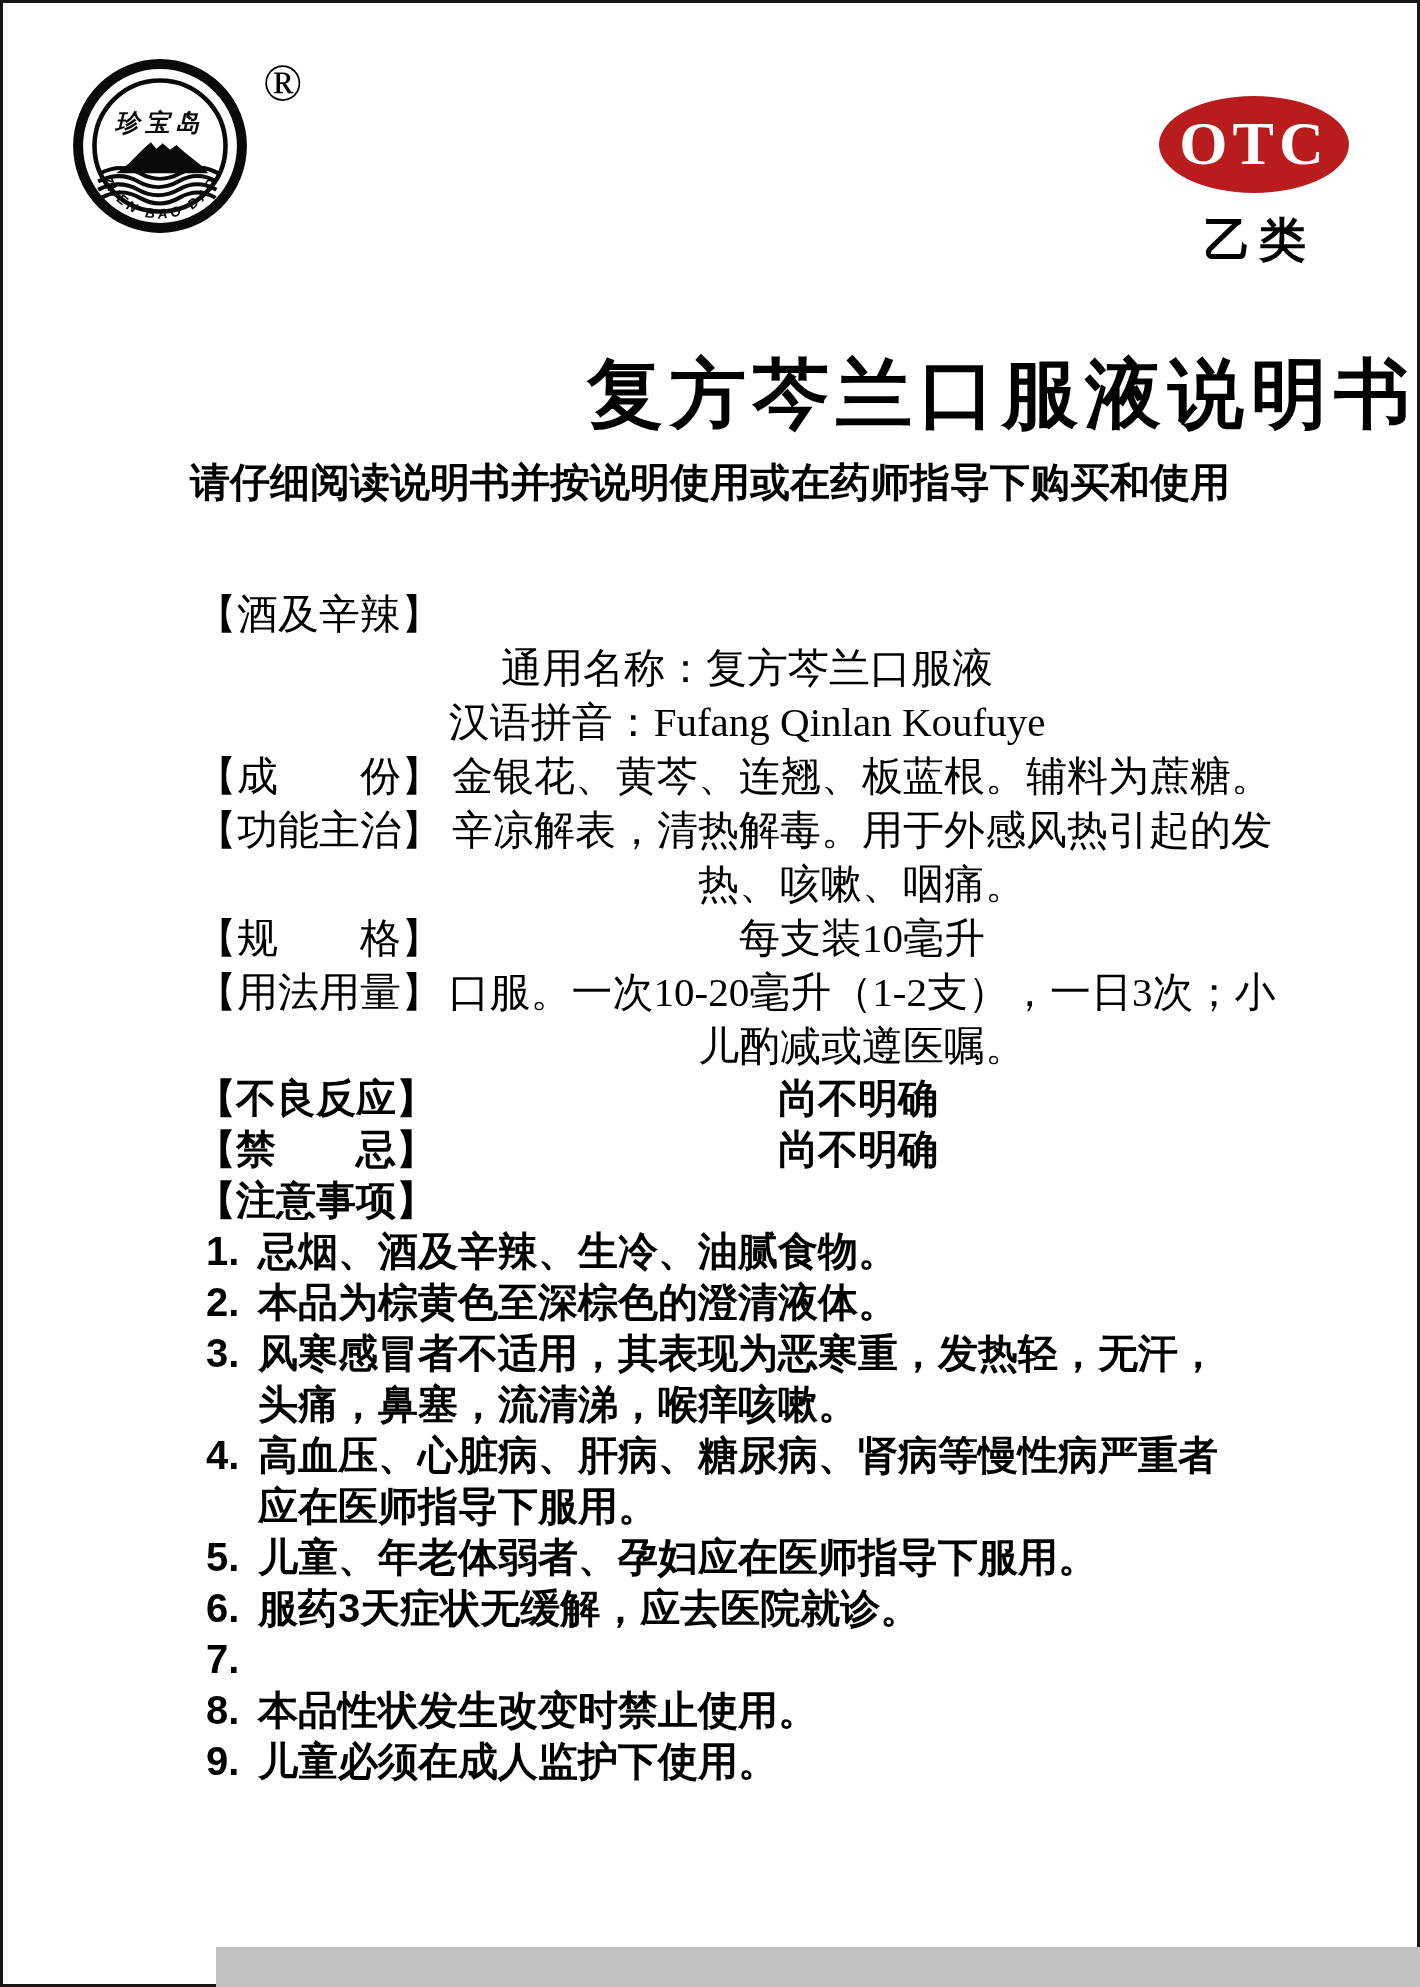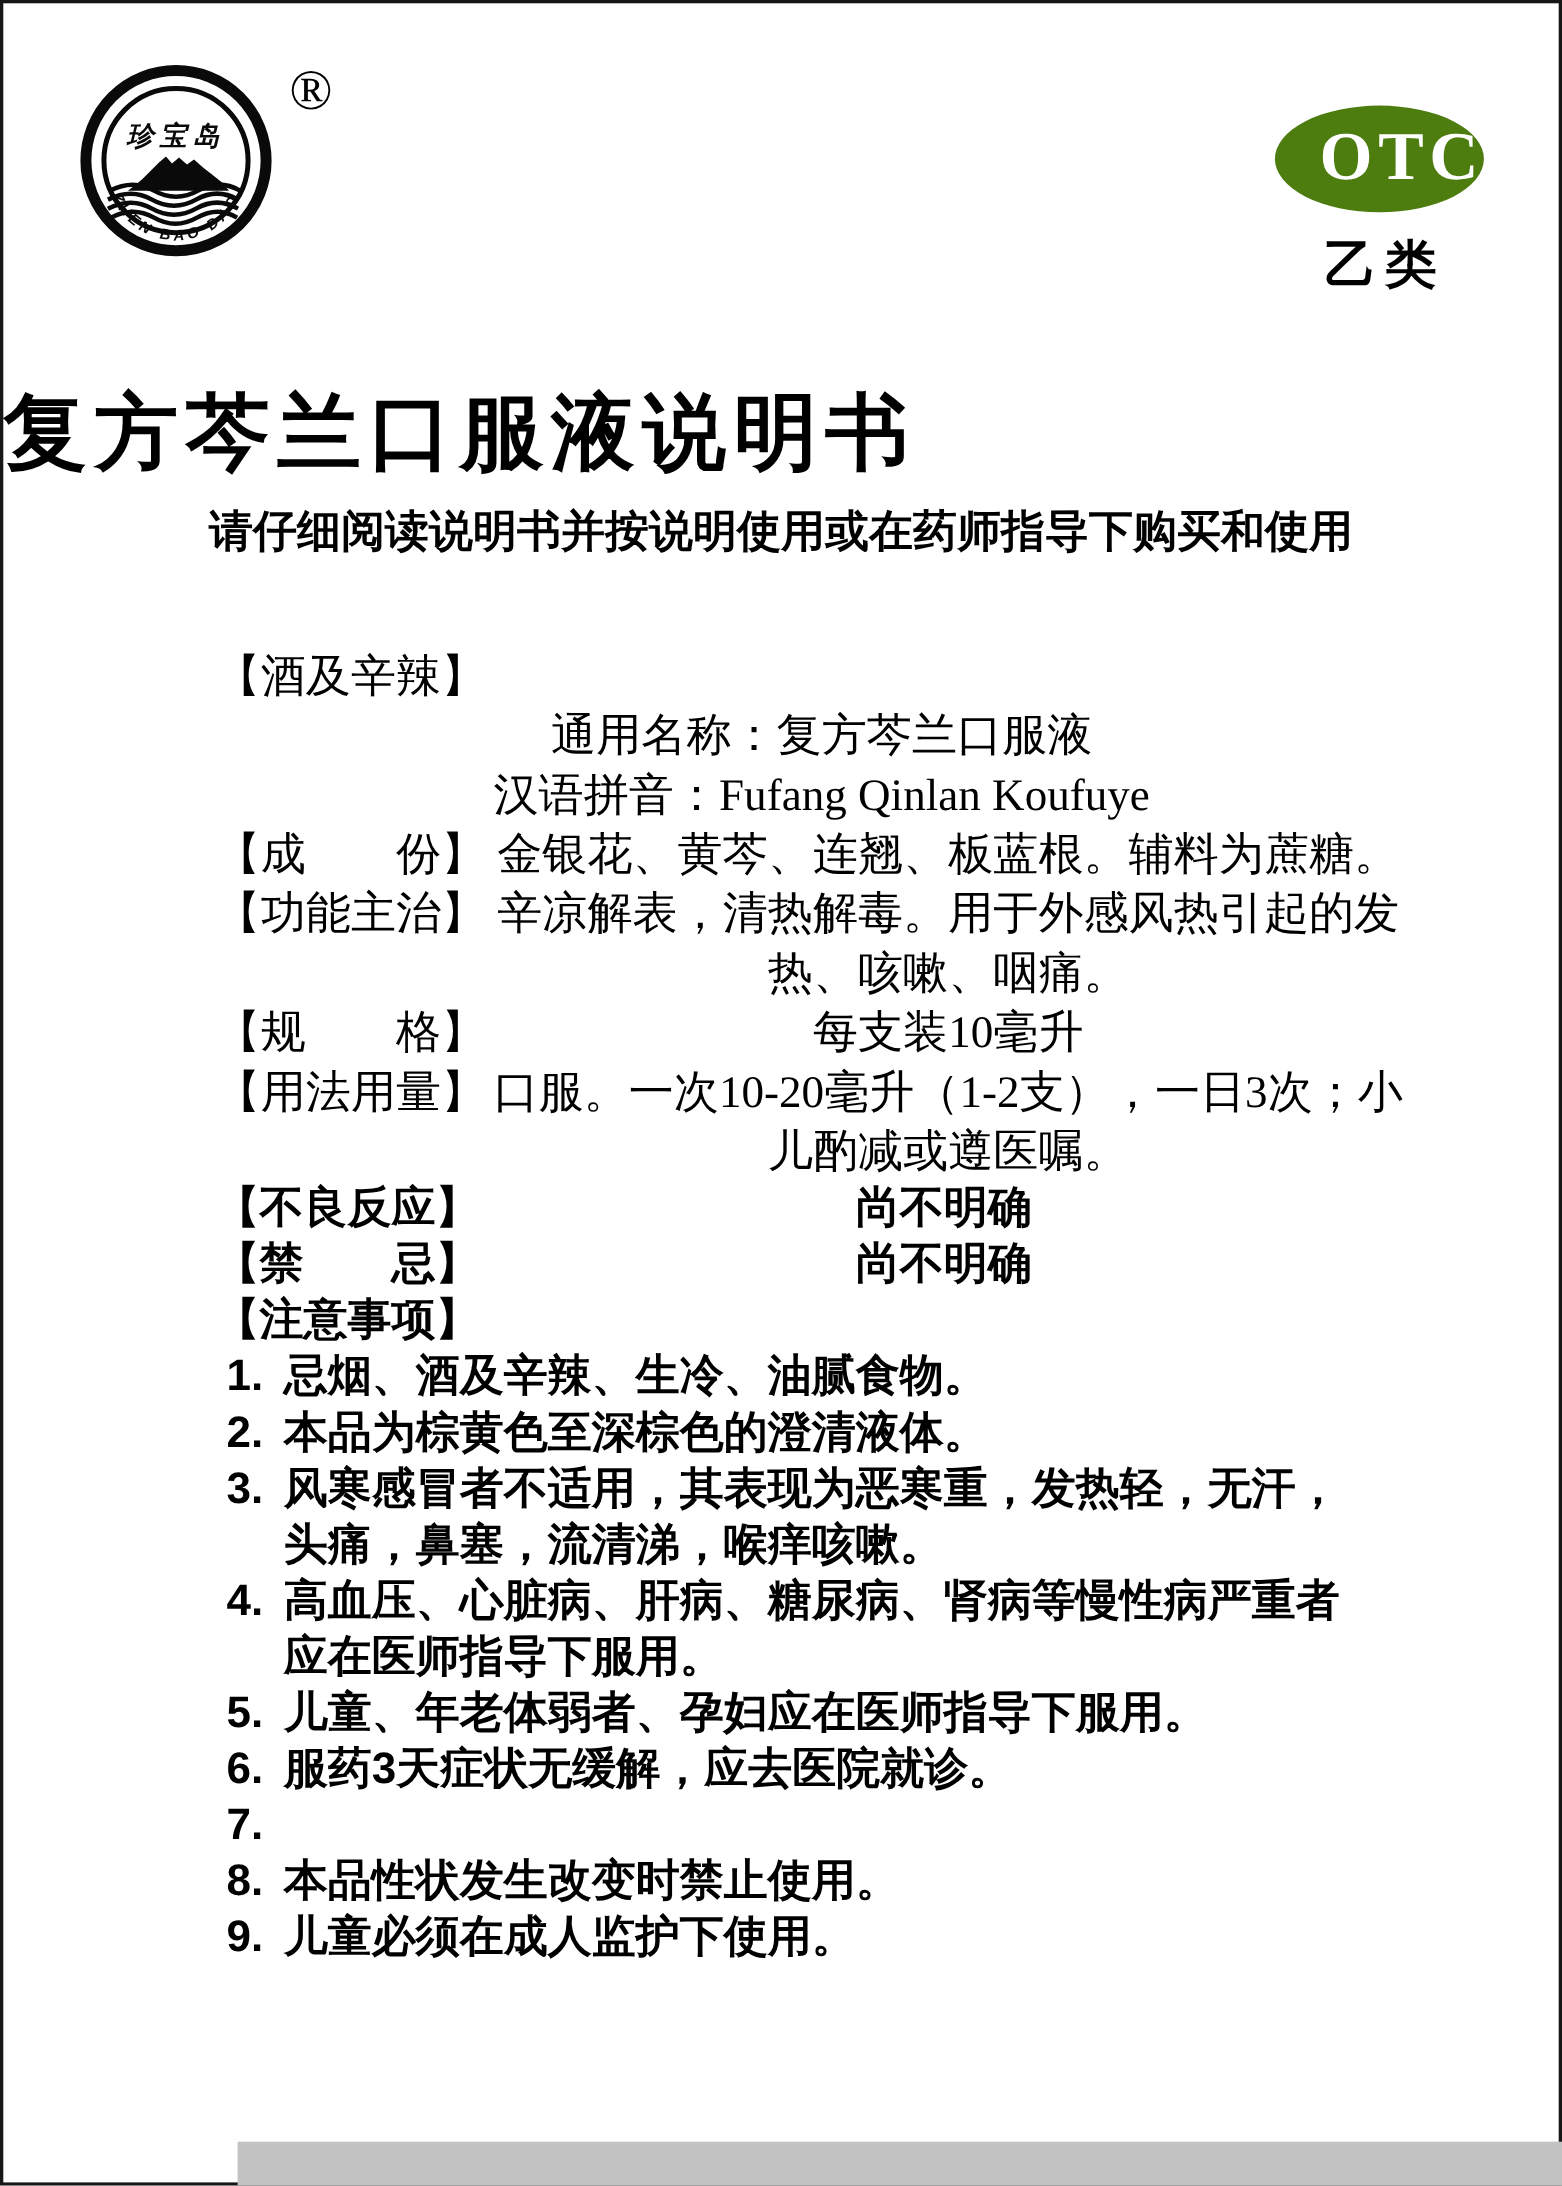--- a/index.html
+++ b/index.html
@@ -17,32 +17,32 @@
   
   .logo { position:absolute; left:66px; top:52px; width:182px; height:182px;font-style:italic; }
   .reg-mark {
     position:absolute; left:260px; top:50px;
     font-family:"Liberation Serif","DejaVu Serif",serif;
     font-size:52px; font-weight:400;
   }
   
   .otc-wrap { position:absolute; left:1156px; top:93px; width:192px; text-align:center; }
   .otc-ellipse {
-    width:190px; height:97px; background:#4d7c0f; border-radius:50%;
-    display:flex; align-items:center; justify-content:flex-end;
+    width:190px; height:97px; background:#b91c1c; border-radius:50%;
+    display:flex; align-items:center; justify-content:center;
   }
   .otc-text {
     color:#fff; font-family:"Liberation Serif","DejaVu Serif",serif;
     font-weight:700; font-size:62px; letter-spacing:5px; line-height:1;
     transform:translateY(-2px);
   }
   .otc-class { margin-top:16px; font-size:47px; font-weight:600; letter-spacing:8px; padding-left:8px; }
   
   .title {
-    position:absolute; top:350px; left:0; width:100%; text-align:left;
+    position:absolute; top:350px; left:0; width:100%; text-align:right;
     font-family:"Liberation Serif","DejaVu Serif",serif;
     font-weight:700; font-size:76px; letter-spacing:7px; line-height:1.1;
   }
   .subtitle {
     position:absolute; top:452px; left:0; width:100%; text-align:center;
     font-weight:700; font-size:40px; letter-spacing:0px;
   }
   
   .body {
     position:absolute; top:584px; left:193px; width:1082px;

